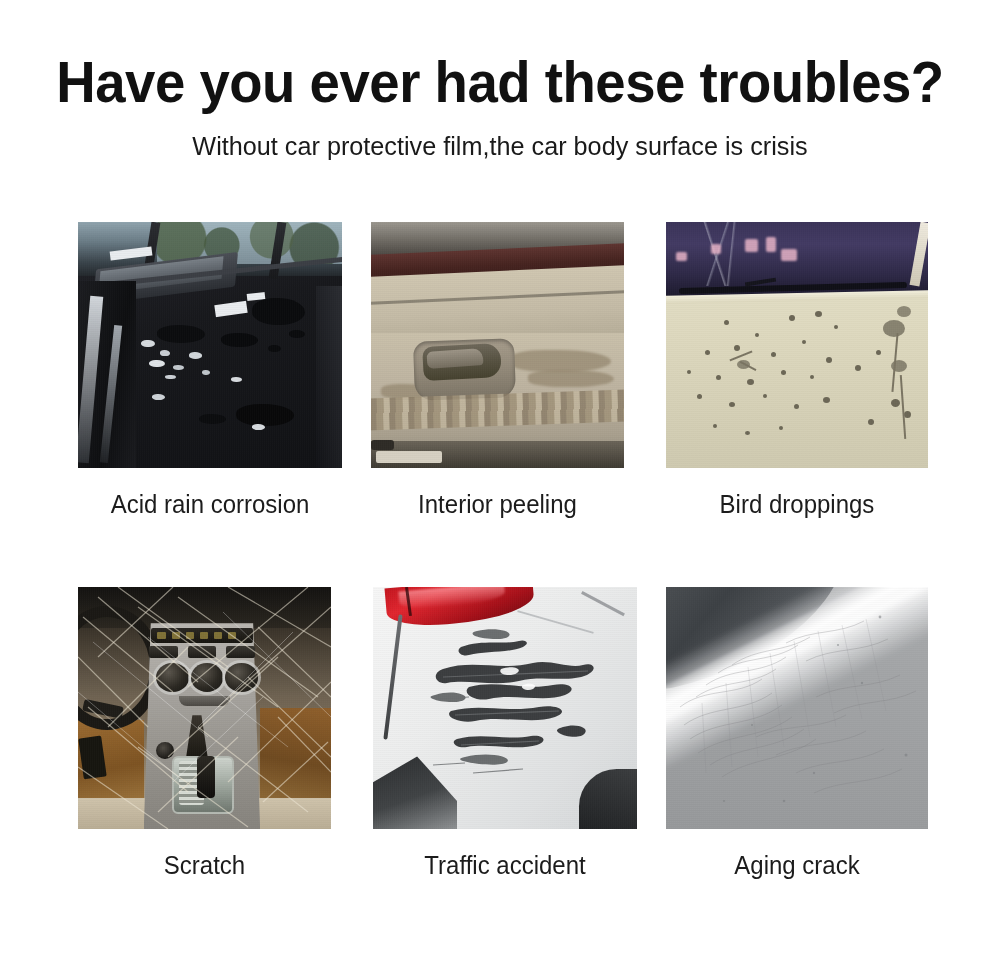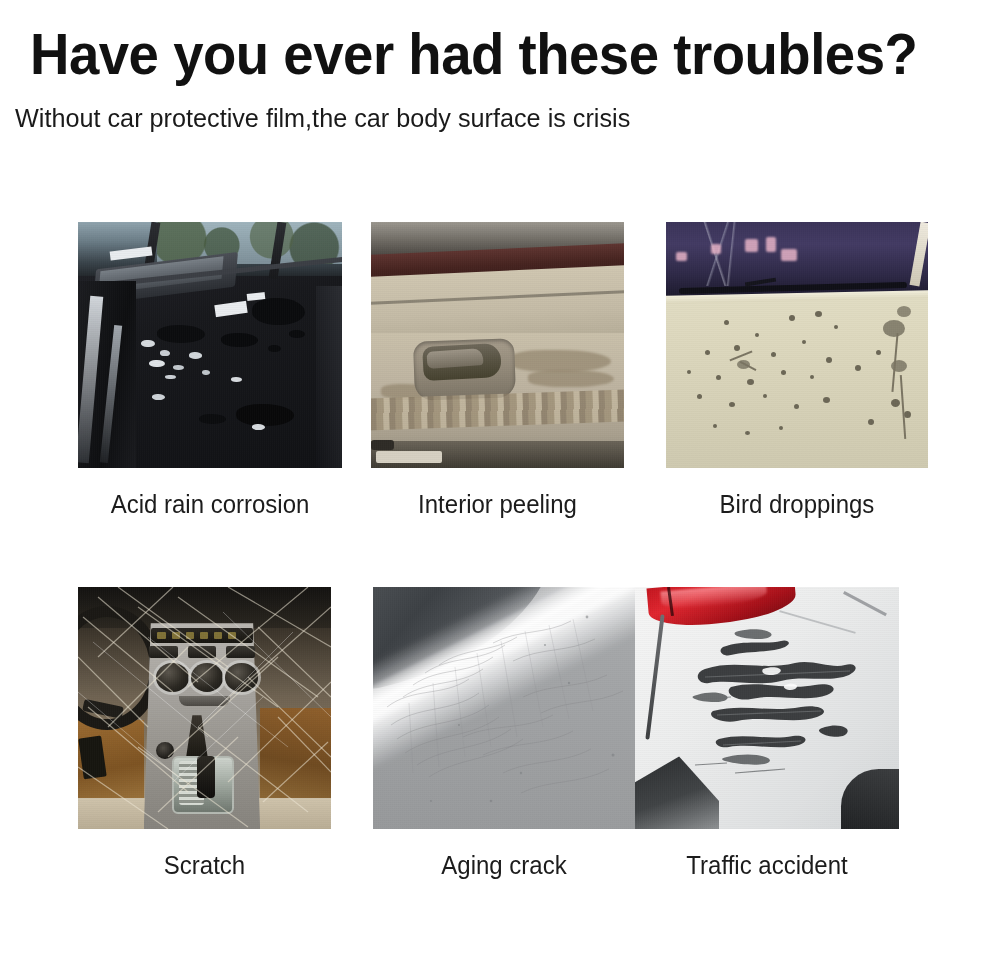--- a/index.html
+++ b/index.html
@@ -19,22 +19,22 @@
 
   .page {
     width: 1000px;
     height: 958px;
     background: #ffffff;
     position: relative;
   }
 
   
   .header {
-    text-align: left;
-    padding-top: 24px;
+    text-align: center;
+    padding-top: 52px;
   }
   .headline {
     font-family: "Liberation Sans Narrow", "Liberation Sans", sans-serif;
     font-weight: 700;
     font-size: 58px;
     line-height: 1.05;
     letter-spacing: -0.5px;
     color: #111111;
     transform: scaleX(0.94);
     transform-origin: center;
@@ -684,20 +684,63 @@
               <path d="M145 25 L253 130"></path>
               <path d="M215 45 L120 140"></path>
               <path d="M185 110 L95 195"></path>
             </g>
           </svg>
           <div class="grain"></div>
         </div>
         <div class="caption narrow">Scratch</div>
       </div>
 
+      <div class="cell c2">
+        <div class="thumb h2 ph-traffic">
+          <div class="taillight"></div>
+          <div class="taillight-gloss"></div>
+          <div class="tl-divider"></div>
+          <div class="panel-seam"></div>
+          <div class="body-crease"></div>
+          <div class="body-crease2"></div>
+          <div class="bumper-shadow"></div>
+          <div class="wheelarch"></div>
+
+          <svg class="scrape-overlay" viewBox="0 0 264 242" preserveAspectRatio="none">
+            <g fill="#3b3d3f">
+              <path d="M88 60 C110 52, 132 58, 146 54 C152 52, 158 56, 150 60 C136 66, 112 64, 96 68 C88 70, 82 64, 88 60 Z"></path>
+              <path d="M70 82 C100 72, 128 84, 160 76 C178 72, 196 82, 210 78 C220 75, 226 82, 214 88 C196 96, 168 88, 146 94 C120 100, 96 92, 74 96 C62 98, 58 86, 70 82 Z"></path>
+              <path d="M96 100 C124 92, 150 104, 180 98 C196 95, 206 102, 192 108 C172 116, 140 106, 116 112 C102 115, 88 106, 96 100 Z"></path>
+              <path d="M78 124 C108 116, 134 126, 166 120 C184 117, 198 124, 182 130 C160 138, 128 128, 102 134 C88 137, 70 130, 78 124 Z"></path>
+              <path d="M84 152 C110 145, 134 154, 158 149 C170 147, 176 154, 164 158 C144 164, 116 156, 94 160 C84 162, 76 155, 84 152 Z"></path>
+              <path d="M190 140 C202 136, 216 140, 212 146 C208 152, 192 150, 186 146 C182 143, 184 142, 190 140 Z"></path>
+            </g>
+            <g fill="#55585a" opacity="0.85">
+              <path d="M104 44 C122 40, 140 44, 136 49 C132 54, 110 52, 102 49 C98 47, 99 45, 104 44 Z"></path>
+              <path d="M62 108 C80 102, 96 108, 92 112 C88 117, 66 115, 60 112 C56 110, 57 109, 62 108 Z"></path>
+              <path d="M92 170 C116 164, 140 170, 134 175 C128 180, 100 177, 90 174 C85 172, 87 171, 92 170 Z"></path>
+            </g>
+            <g stroke="#6a6d6f" stroke-width="1.2" fill="none" opacity="0.8">
+              <path d="M70 90 L215 84"></path>
+              <path d="M82 128 L186 124"></path>
+              <path d="M88 158 L166 154"></path>
+              <path d="M66 112 L96 110"></path>
+              <path d="M100 186 L150 182"></path>
+              <path d="M60 178 L92 176"></path>
+            </g>
+            <g fill="#ffffff" opacity="0.9">
+              <path d="M128 82 C140 78, 150 82, 144 86 C138 90, 124 88, 128 82 Z"></path>
+              <path d="M150 98 C158 95, 166 98, 160 102 C154 105, 146 101, 150 98 Z"></path>
+            </g>
+          </svg>
+          <div class="grain"></div>
+        </div>
+        <div class="caption">Traffic accident</div>
+      </div>
+
       <div class="cell c3">
         <div class="thumb h2 ph-aging">
           <div class="dark-corner"></div>
           <div class="hi-band"></div>
           <div class="hi-core"></div>
 
           <svg class="crack-overlay" viewBox="0 0 262 242" preserveAspectRatio="none">
             <g stroke="#7e8184" stroke-opacity="0.45" stroke-width="0.7" fill="none">
               <path d="M14 120 C40 100, 70 110, 96 92"></path>
               <path d="M18 138 C46 118, 78 126, 106 106"></path>
@@ -736,59 +779,16 @@
               <circle cx="118" cy="214" r="1.3"></circle>
               <circle cx="58" cy="214" r="1.1"></circle>
               <circle cx="86" cy="138" r="1.0"></circle>
               <circle cx="172" cy="58" r="1.1"></circle>
             </g>
           </svg>
           <div class="grain"></div>
         </div>
         <div class="caption">Aging crack</div>
       </div>
-
-      <div class="cell c2">
-        <div class="thumb h2 ph-traffic">
-          <div class="taillight"></div>
-          <div class="taillight-gloss"></div>
-          <div class="tl-divider"></div>
-          <div class="panel-seam"></div>
-          <div class="body-crease"></div>
-          <div class="body-crease2"></div>
-          <div class="bumper-shadow"></div>
-          <div class="wheelarch"></div>
-
-          <svg class="scrape-overlay" viewBox="0 0 264 242" preserveAspectRatio="none">
-            <g fill="#3b3d3f">
-              <path d="M88 60 C110 52, 132 58, 146 54 C152 52, 158 56, 150 60 C136 66, 112 64, 96 68 C88 70, 82 64, 88 60 Z"></path>
-              <path d="M70 82 C100 72, 128 84, 160 76 C178 72, 196 82, 210 78 C220 75, 226 82, 214 88 C196 96, 168 88, 146 94 C120 100, 96 92, 74 96 C62 98, 58 86, 70 82 Z"></path>
-              <path d="M96 100 C124 92, 150 104, 180 98 C196 95, 206 102, 192 108 C172 116, 140 106, 116 112 C102 115, 88 106, 96 100 Z"></path>
-              <path d="M78 124 C108 116, 134 126, 166 120 C184 117, 198 124, 182 130 C160 138, 128 128, 102 134 C88 137, 70 130, 78 124 Z"></path>
-              <path d="M84 152 C110 145, 134 154, 158 149 C170 147, 176 154, 164 158 C144 164, 116 156, 94 160 C84 162, 76 155, 84 152 Z"></path>
-              <path d="M190 140 C202 136, 216 140, 212 146 C208 152, 192 150, 186 146 C182 143, 184 142, 190 140 Z"></path>
-            </g>
-            <g fill="#55585a" opacity="0.85">
-              <path d="M104 44 C122 40, 140 44, 136 49 C132 54, 110 52, 102 49 C98 47, 99 45, 104 44 Z"></path>
-              <path d="M62 108 C80 102, 96 108, 92 112 C88 117, 66 115, 60 112 C56 110, 57 109, 62 108 Z"></path>
-              <path d="M92 170 C116 164, 140 170, 134 175 C128 180, 100 177, 90 174 C85 172, 87 171, 92 170 Z"></path>
-            </g>
-            <g stroke="#6a6d6f" stroke-width="1.2" fill="none" opacity="0.8">
-              <path d="M70 90 L215 84"></path>
-              <path d="M82 128 L186 124"></path>
-              <path d="M88 158 L166 154"></path>
-              <path d="M66 112 L96 110"></path>
-              <path d="M100 186 L150 182"></path>
-              <path d="M60 178 L92 176"></path>
-            </g>
-            <g fill="#ffffff" opacity="0.9">
-              <path d="M128 82 C140 78, 150 82, 144 86 C138 90, 124 88, 128 82 Z"></path>
-              <path d="M150 98 C158 95, 166 98, 160 102 C154 105, 146 101, 150 98 Z"></path>
-            </g>
-          </svg>
-          <div class="grain"></div>
-        </div>
-        <div class="caption">Traffic accident</div>
-      </div>
     </div>
 
   </div>
 </div>
 
 </body></html>

